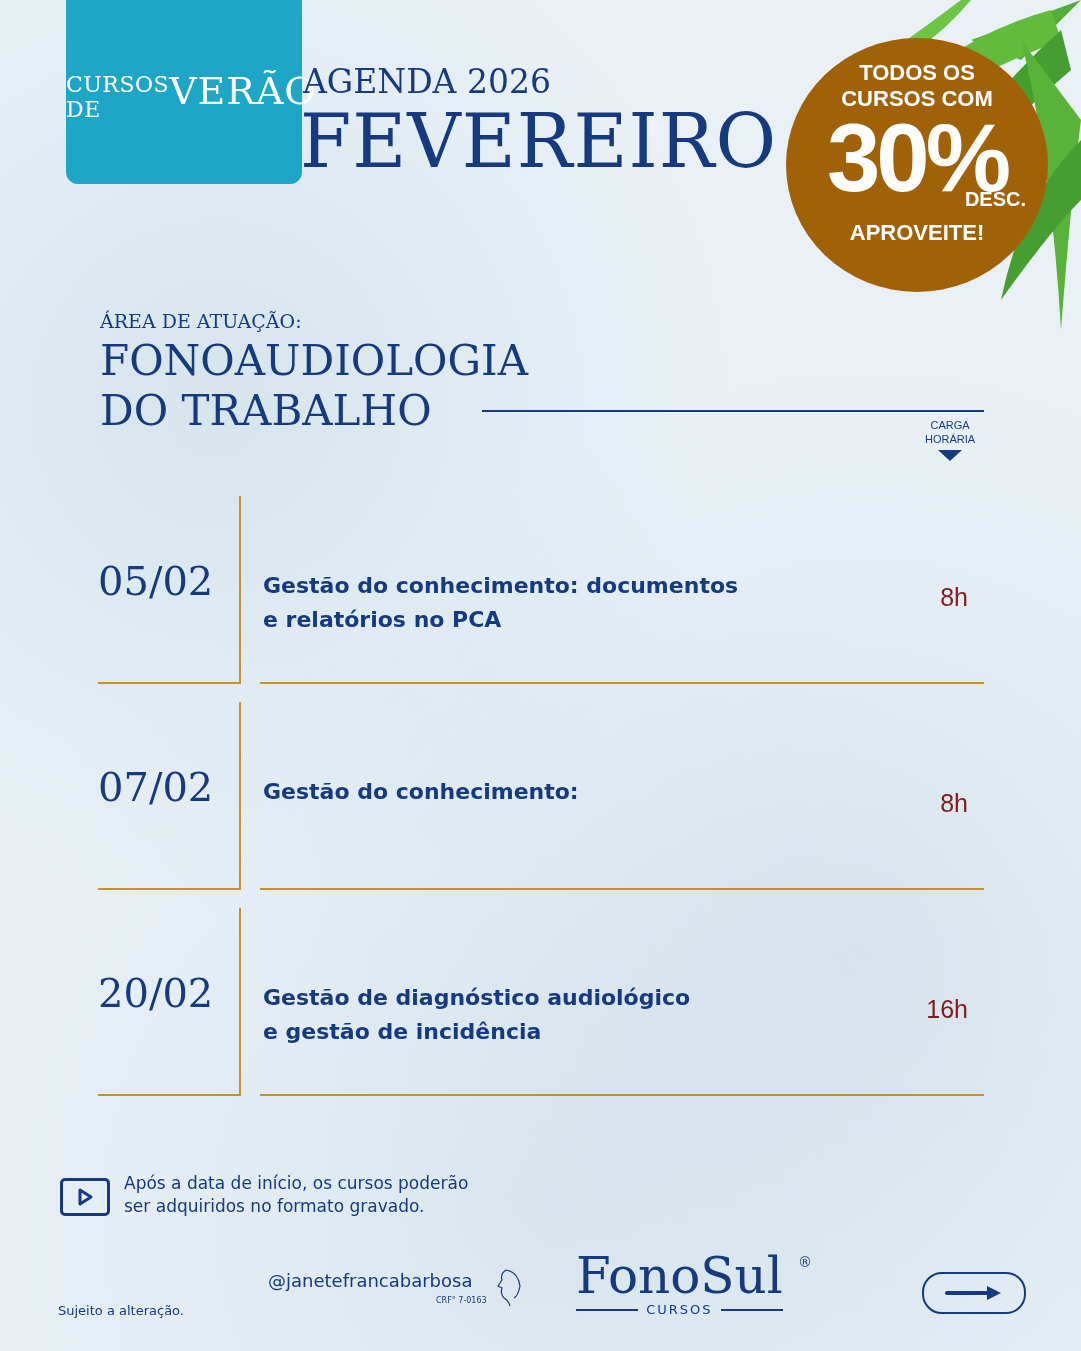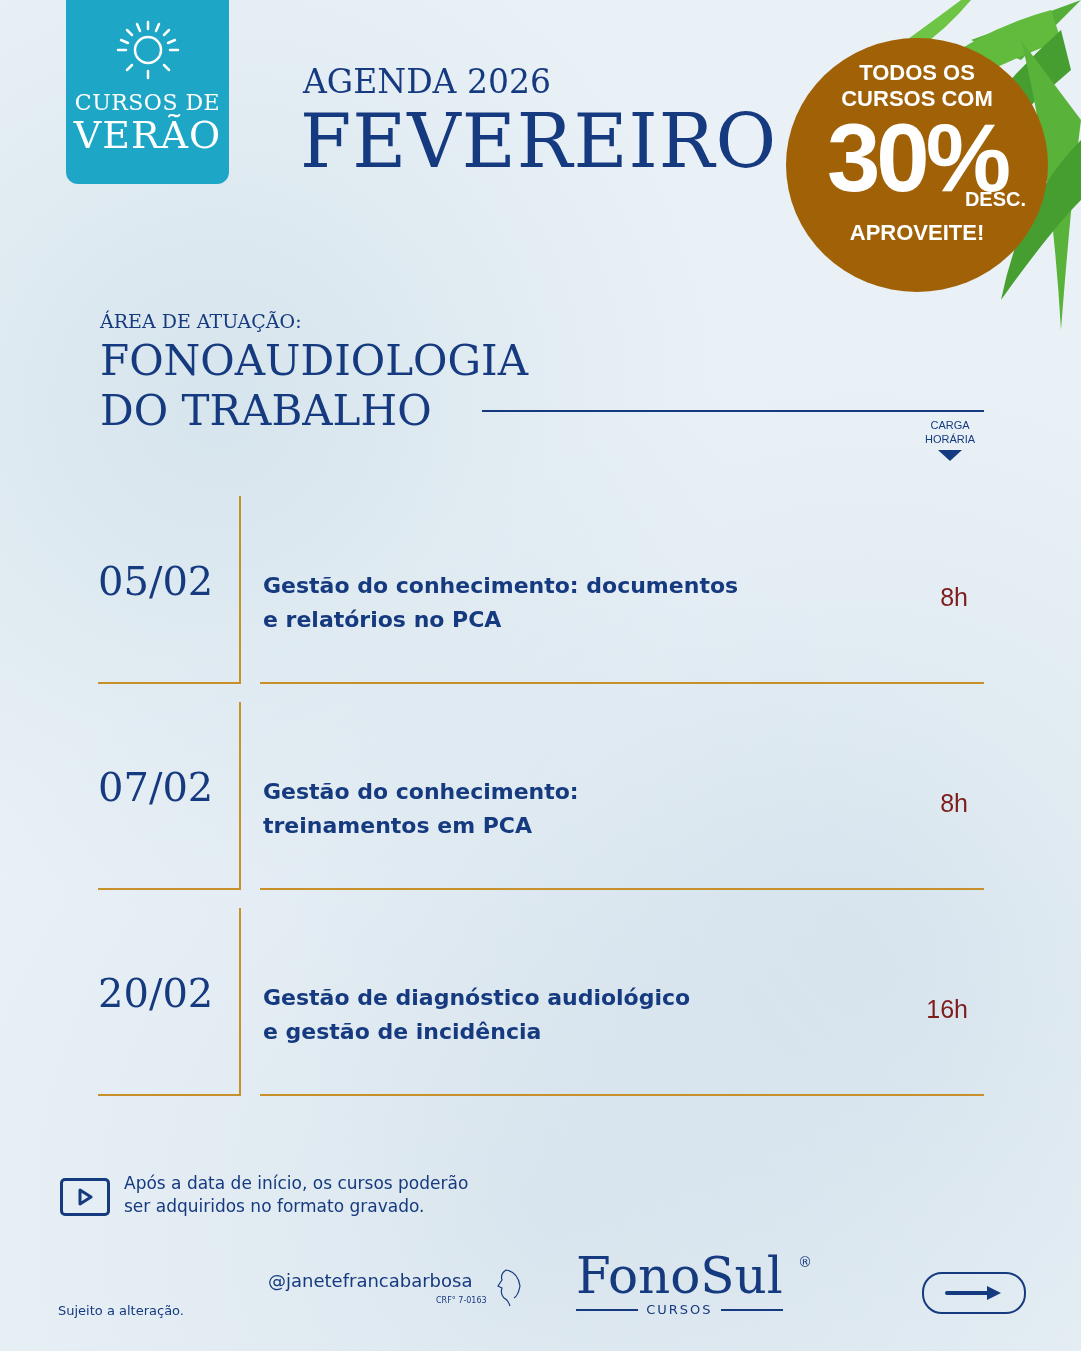--- a/index.html
+++ b/index.html
@@ -3,22 +3,22 @@
 <meta charset="utf-8">
 <style>
   html,body{margin:0;padding:0;}
   body{width:1081px;height:1351px;position:relative;overflow:hidden;
     background:#e9f1f6;
     background-image:
       radial-gradient(circle at 20% 30%, rgba(180,205,220,0.35) 0, transparent 40%),
       radial-gradient(circle at 80% 70%, rgba(190,210,225,0.35) 0, transparent 45%),
       radial-gradient(circle at 50% 90%, rgba(200,215,228,0.4) 0, transparent 50%);
     font-family:"DejaVu Sans", sans-serif; color:#163a7f;}
-  .badge{position:absolute;left:66px;top:0;width:163px;height:184px;background:#1ea6c6;border-radius:0 0 12px 12px;
-    display:flex;flex-direction:column;align-items:center;color:#fff;}
+  .badge{position:absolute;left:66px;top:0;width:236px;height:184px;background:#1ea6c6;border-radius:0 0 12px 12px;
+    display:flex;align-items:center;color:#fff;}
   .badge .sun{margin-top:18px;width:70px;height:62px;}
   .badge .l1{font-family:"DejaVu Serif",serif;font-size:22px;margin-top:10px;letter-spacing:0.5px;}
   .badge .l2{font-family:"DejaVu Serif",serif;font-size:38px;margin-top:-2px;letter-spacing:1px;}
   .agenda{position:absolute;left:303px;top:62px;font-family:"DejaVu Serif",serif;font-size:33px;color:#163a7f;}
   .month{position:absolute;left:300px;top:98px;font-family:"DejaVu Serif",serif;font-size:74px;color:#163a7f;letter-spacing:1px;}
   .promo{position:absolute;left:786px;top:38px;width:262px;height:254px;border-radius:50%;background:#a16207;
     color:#fff;text-align:center;font-family:"Liberation Sans",sans-serif;font-weight:bold;}
   .promo .p1{font-size:22px;margin-top:22px;line-height:26px;}
   .promo .p2{font-size:96px;line-height:92px;margin-top:0px;letter-spacing:-4px;}
   .promo .desc{position:absolute;right:22px;top:150px;font-size:20px;}
@@ -119,21 +119,20 @@
   <div class="hours">8h</div>
 </div>
 
 <div class="row" style="top:702px;">
   <div class="vline"></div>
   <div class="hl"></div>
   <div class="hr"></div>
   <div class="date">07/02</div>
   <div class="course">
     <div>Gestão do conhecimento:</div>
-    <div>treinamentos em PCA</div>
   </div>
   <div class="hours">8h</div>
 </div>
 
 <div class="row" style="top:908px;">
   <div class="vline"></div>
   <div class="hl"></div>
   <div class="hr"></div>
   <div class="date">20/02</div>
   <div class="course">

